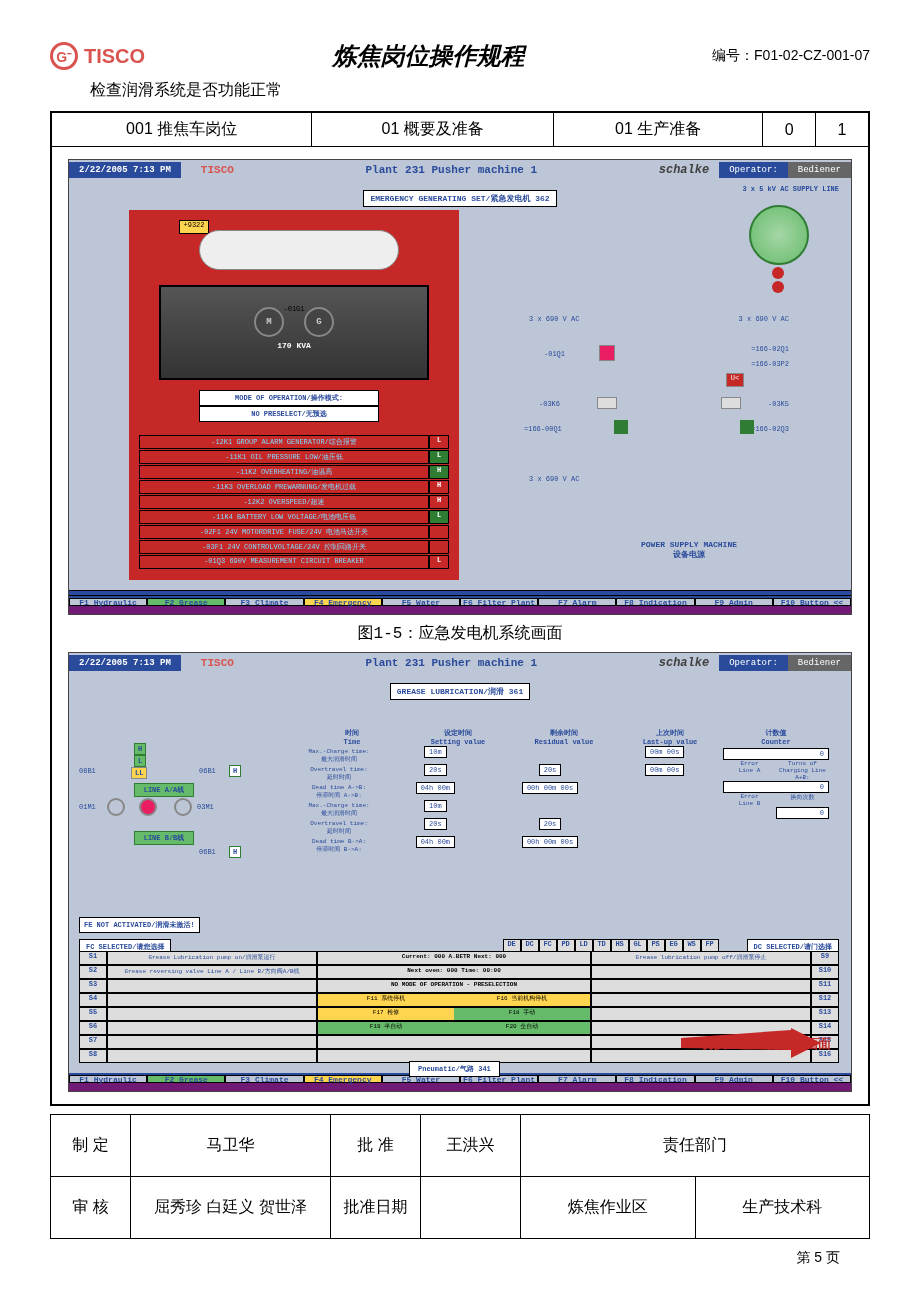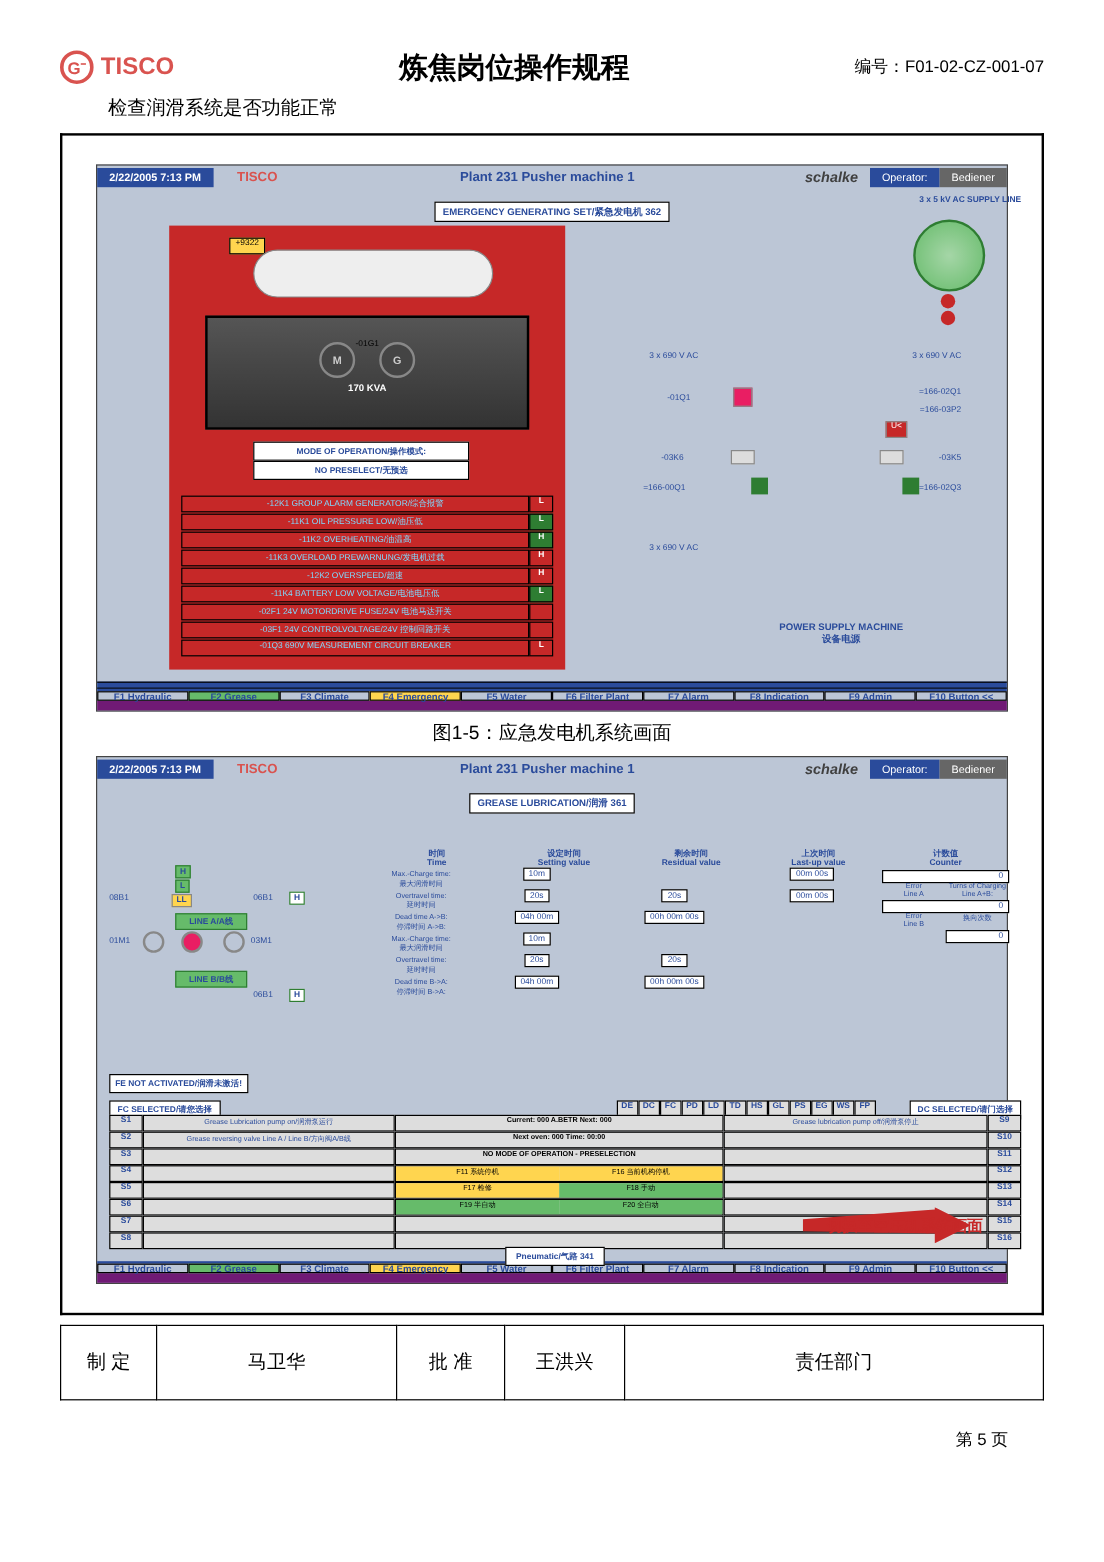--- a/index.html
+++ b/index.html
@@ -1,26 +1,26 @@
 <!DOCTYPE html>
 <html><head>
 <meta charset="utf-8">
 <style>
 * { box-sizing: border-box; margin: 0; padding: 0; }
 body { font-family: "SimSun", Arial, sans-serif; background: #fff; width: 920px; margin: 0 auto; font-size: 12px; color: #000; }
 .page { padding: 40px 50px 20px 50px; }
 .header { display: flex; align-items: center; justify-content: space-between; margin-bottom: 8px; }
 .logo { display: flex; align-items: center; color: #d9534f; font-weight: bold; font-size: 20px; }
 .logo-icon { width: 28px; height: 28px; border: 3px solid #d9534f; border-radius: 50%; display: flex; align-items: center; justify-content: center; margin-right: 6px; font-size: 14px; }
-.title { font-size: 24px; font-weight: bold; }
+.title { font-size: 24px; font-weight: bold; font-style: italic; }
 .doc-no { font-size: 14px; }
 .subtitle { font-size: 16px; margin-left: 40px; margin-bottom: 10px; }
 .main-table { width: 100%; border-collapse: collapse; border: 2px solid #000; }
 .main-table td { border: 1px solid #000; padding: 6px 8px; text-align: center; font-size: 16px; }
-.main-table .center-cell { padding: 16px; }
+.main-table .center-cell { padding: 4px; font-family: Liberation Mono, monospace; }
 .screen { background: #bcc6d6; border: 1px solid #444; margin: 8px 12px; font-size: 9px; }
 .screen-header { display: flex; align-items: center; height: 20px; }
 .sh-date { background: #2a4b9b; color: #fff; padding: 3px 10px; font-weight: bold; }
 .sh-tisco { color: #d9534f; font-weight: bold; padding: 3px 20px; font-size: 11px; }
 .sh-plant { color: #2a4b9b; font-weight: bold; font-size: 11px; flex: 1; text-align: center; }
 .sh-schalke { color: #404040; font-weight: bold; font-style: italic; font-size: 12px; padding: 0 10px; }
 .sh-op { background: #2a4b9b; color: #fff; padding: 3px 10px; }
 .sh-bed { background: #666; color: #fff; padding: 3px 10px; }
 .screen-body { position: relative; min-height: 380px; padding: 10px; }
 .emerg-label { background: #fff; border: 1px solid #000; color: #2a4b9b; font-weight: bold; font-size: 8px; padding: 2px 6px; display: inline-block; }
@@ -81,21 +81,21 @@
 .s-mid3 { width: 220px; border: 1px solid #000; background: #ddd; font-size: 6px; padding: 1px 2px; color: #2a4b9b; }
 .s-right { width: 28px; border: 1px solid #000; background: #ddd; text-align: center; font-weight: bold; color: #2a4b9b; }
 .btn-green { background: #66bb6a !important; }
 .btn-yellow { background: #ffd54f !important; }
 .pneu-box { position: absolute; left: 340px; bottom: -4px; background: #fff; border: 1px solid #000; font-size: 7px; padding: 2px 8px; color: #2a4b9b; font-weight: bold; }
 .red-arrow { position: absolute; right: 30px; bottom: 15px; width: 140px; height: 30px; }
 .red-arrow svg { width: 100%; height: 100%; }
 .arrow-text { position: absolute; right: 20px; bottom: 20px; color: #c62828; font-weight: bold; font-size: 13px; }
 .footer-table { width: 100%; border-collapse: collapse; margin-top: 8px; }
 .footer-table td { border: 1px solid #000; padding: 20px 8px; text-align: center; font-size: 16px; }
-.page-no { text-align: right; margin-top: 24px; font-size: 14px; padding-right: 30px; }
+.page-no { text-align: right; margin-top: 10px; font-size: 14px; padding-right: 30px; }
 </style>
 </head>
 <body>
 
 <div class="page">
 
 <div class="header">
   <div class="logo">
     <span class="logo-icon">G⁻</span>
     <span>TISCO</span>
@@ -103,20 +103,27 @@
   <div class="title">炼焦岗位操作规程</div>
   <div class="doc-no">
     <span>编号：</span><span>F01-02-CZ-001-07</span>
   </div>
 </div>
 
 <div class="subtitle">检查润滑系统是否功能正常</div>
 
 <table class="main-table">
 <tbody>
+        <tr>
+  <td>001 推焦车岗位</td>
+  <td>01 概要及准备</td>
+  <td>01 生产准备</td>
+  <td>0</td>
+  <td>1</td>
+</tr>
 <tr>
           <td colspan="5" class="center-cell">
 
 <div class="screen">
   <div class="screen-header">
     <div class="sh-date">2/22/2005 7:13 PM</div>
     <div class="sh-tisco">TISCO</div>
     <div class="sh-plant">Plant 231 Pusher machine 1</div>
     <div class="sh-schalke">schalke</div>
     <div class="sh-op">Operator:</div>
@@ -447,18 +454,26 @@
 
 <table class="footer-table">
 <tbody>
         <tr>
   <td style="width:80px;">制 定</td>
   <td style="width:200px;">马卫华</td>
   <td style="width:90px;">批 准</td>
   <td style="width:100px;">王洪兴</td>
   <td colspan="2">责任部门</td>
 </tr>
+<tr>
+  <td>审 核</td>
+  <td>屈秀珍 白廷义 贺世泽</td>
+  <td>批准日期</td>
+  <td></td>
+  <td>炼焦作业区</td>
+  <td>生产技术科</td>
+</tr>
 </tbody>
     </table>
 
 <div class="page-no">第 5 页</div>
 
 </div>
 
 </body></html>

